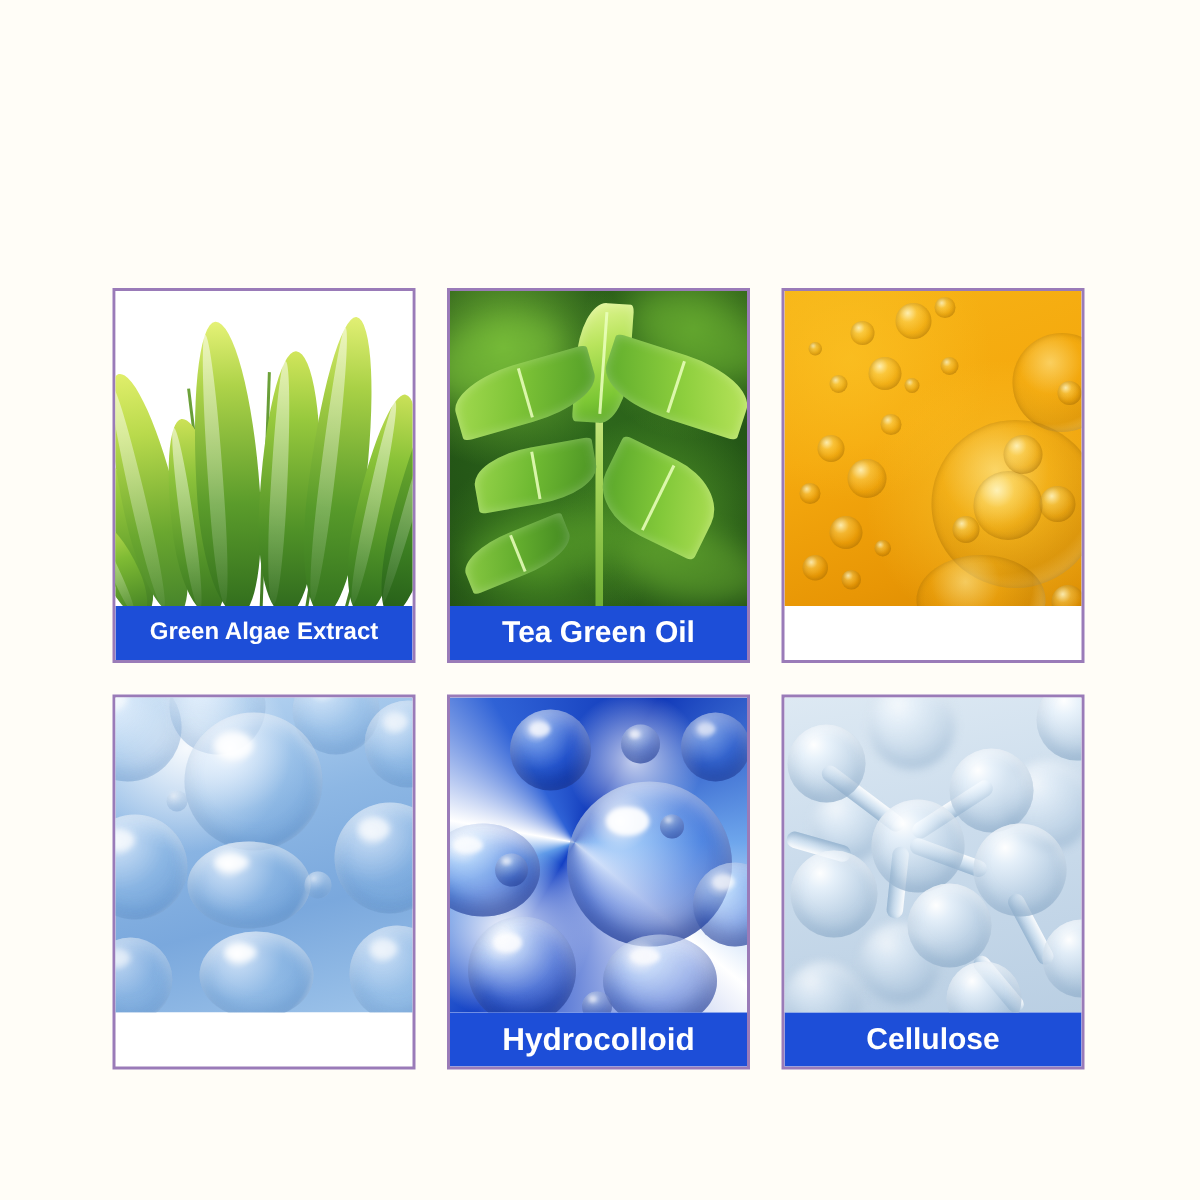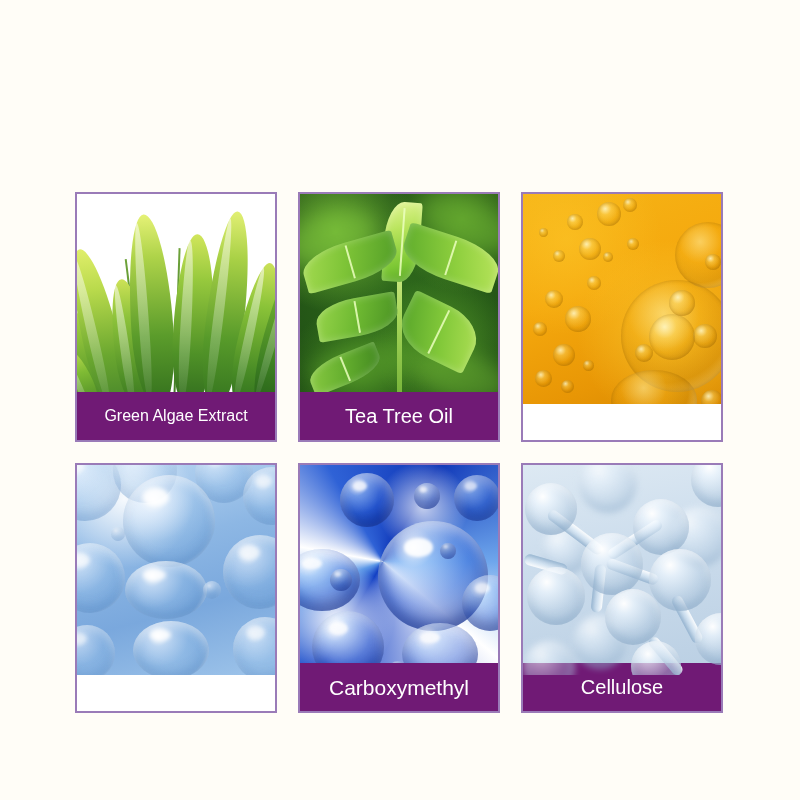--- a/index.html
+++ b/index.html
@@ -127,28 +127,28 @@
     top: 0;
     right: 0;
     bottom: 36px;
     overflow: hidden;
   }
   .card-caption {
     position: absolute;
     left: 0;
     right: 0;
     bottom: 0;
-    height: 48px;
-    background: #701a75;
+    height: 36px;
+    background: #1d4ed8;
     color: #ffffff;
     display: flex;
     align-items: center;
     justify-content: center;
     font-family: "Liberation Sans", sans-serif;
-    font-weight: normal;
+    font-weight: bold;
     line-height: 1;
     white-space: nowrap;
     overflow: hidden;
   }
   .cap-sm { font-size: 16px; }
   .cap-md { font-size: 20px; }
   .cap-lg { font-size: 21px; }
 
   
   .algae-bg { position:absolute; inset:0; background:#ffffff; }
@@ -376,21 +376,21 @@
                     background:linear-gradient(110deg,#a6dc52 0%,#7ec437 45%,#4f9b26 100%);"></div>
         <div class="leaf" style="left:102px; top:42px; width:98px; height:44px; transform:rotate(18deg) scaleX(-1);
                     background:linear-gradient(110deg,#bce65e 0%,#8ecf3e 45%,#5aa92a 100%);"></div>
         <div class="leaf" style="left:16px; top:104px; width:82px; height:38px; transform:rotate(-10deg);
                     background:linear-gradient(110deg,#9ad64c 0%,#6fba32 48%,#478f22 100%);"></div>
         <div class="leaf" style="left:100px; top:110px; width:78px; height:56px; transform:rotate(26deg) scaleX(-1);
                     background:linear-gradient(110deg,#b2e157 0%,#83c93a 46%,#51a027 100%);"></div>
         <div class="leaf" style="left:8px; top:160px; width:74px; height:30px; transform:rotate(-22deg);
                     background:linear-gradient(110deg,#8ccc44 0%,#64ae2e 50%,#3f851f 100%);"></div>
       </div>
-      <div class="card-caption cap-md">Tea Tree Oil</div>
+      <div class="card-caption cap-md">Tea Green Oil</div>
     </div>
 
     <div class="card">
       <div class="card-photo">
         <div class="oil-bg"></div>
 
         <div class="bub big" style="left:98px; top:86px; width:112px; height:112px;"></div>
         <div class="bub big" style="left:152px; top:28px; width:66px; height:66px;"></div>
         <div class="bub big" style="left:88px; top:176px; width:86px; height:60px;"></div>
         <div class="bub" style="left:126px; top:120px; width:46px; height:46px;"></div>
@@ -447,21 +447,21 @@
         <div class="bsphere" style="left:-16px; top:84px; width:76px; height:62px; opacity:.9;"></div>
         <div class="bsphere" style="left:12px; top:146px; width:72px; height:72px; opacity:.9;"></div>
         <div class="bsphere" style="left:102px; top:158px; width:76px; height:62px; opacity:.88;"></div>
         <div class="bsphere" style="left:162px; top:110px; width:56px; height:56px; opacity:.85;"></div>
         <div class="bsphere" style="left:154px; top:10px; width:46px; height:46px; opacity:.8;"></div>
         <div class="bsphere" style="left:114px; top:18px; width:26px; height:26px; opacity:.85;"></div>
         <div class="bsphere" style="left:30px; top:104px; width:22px; height:22px; opacity:.8;"></div>
         <div class="bsphere" style="left:88px; top:196px; width:20px; height:20px; opacity:.8;"></div>
         <div class="bsphere" style="left:140px; top:78px; width:16px; height:16px; opacity:.8;"></div>
       </div>
-      <div class="card-caption cap-lg">Carboxymethyl</div>
+      <div class="card-caption cap-lg">Hydrocolloid</div>
     </div>
 
     <div class="card">
       <div class="card-photo">
         <div class="cell-bg"></div>
 
         <div class="mol-node blur" style="left:56px; top:-10px; width:58px; height:58px;"></div>
         <div class="mol-node blur" style="left:146px; top:42px; width:60px; height:60px;"></div>
         <div class="mol-node blur" style="left:18px; top:62px; width:48px; height:48px;"></div>
         <div class="mol-node blur" style="left:50px; top:150px; width:54px; height:54px;"></div>

